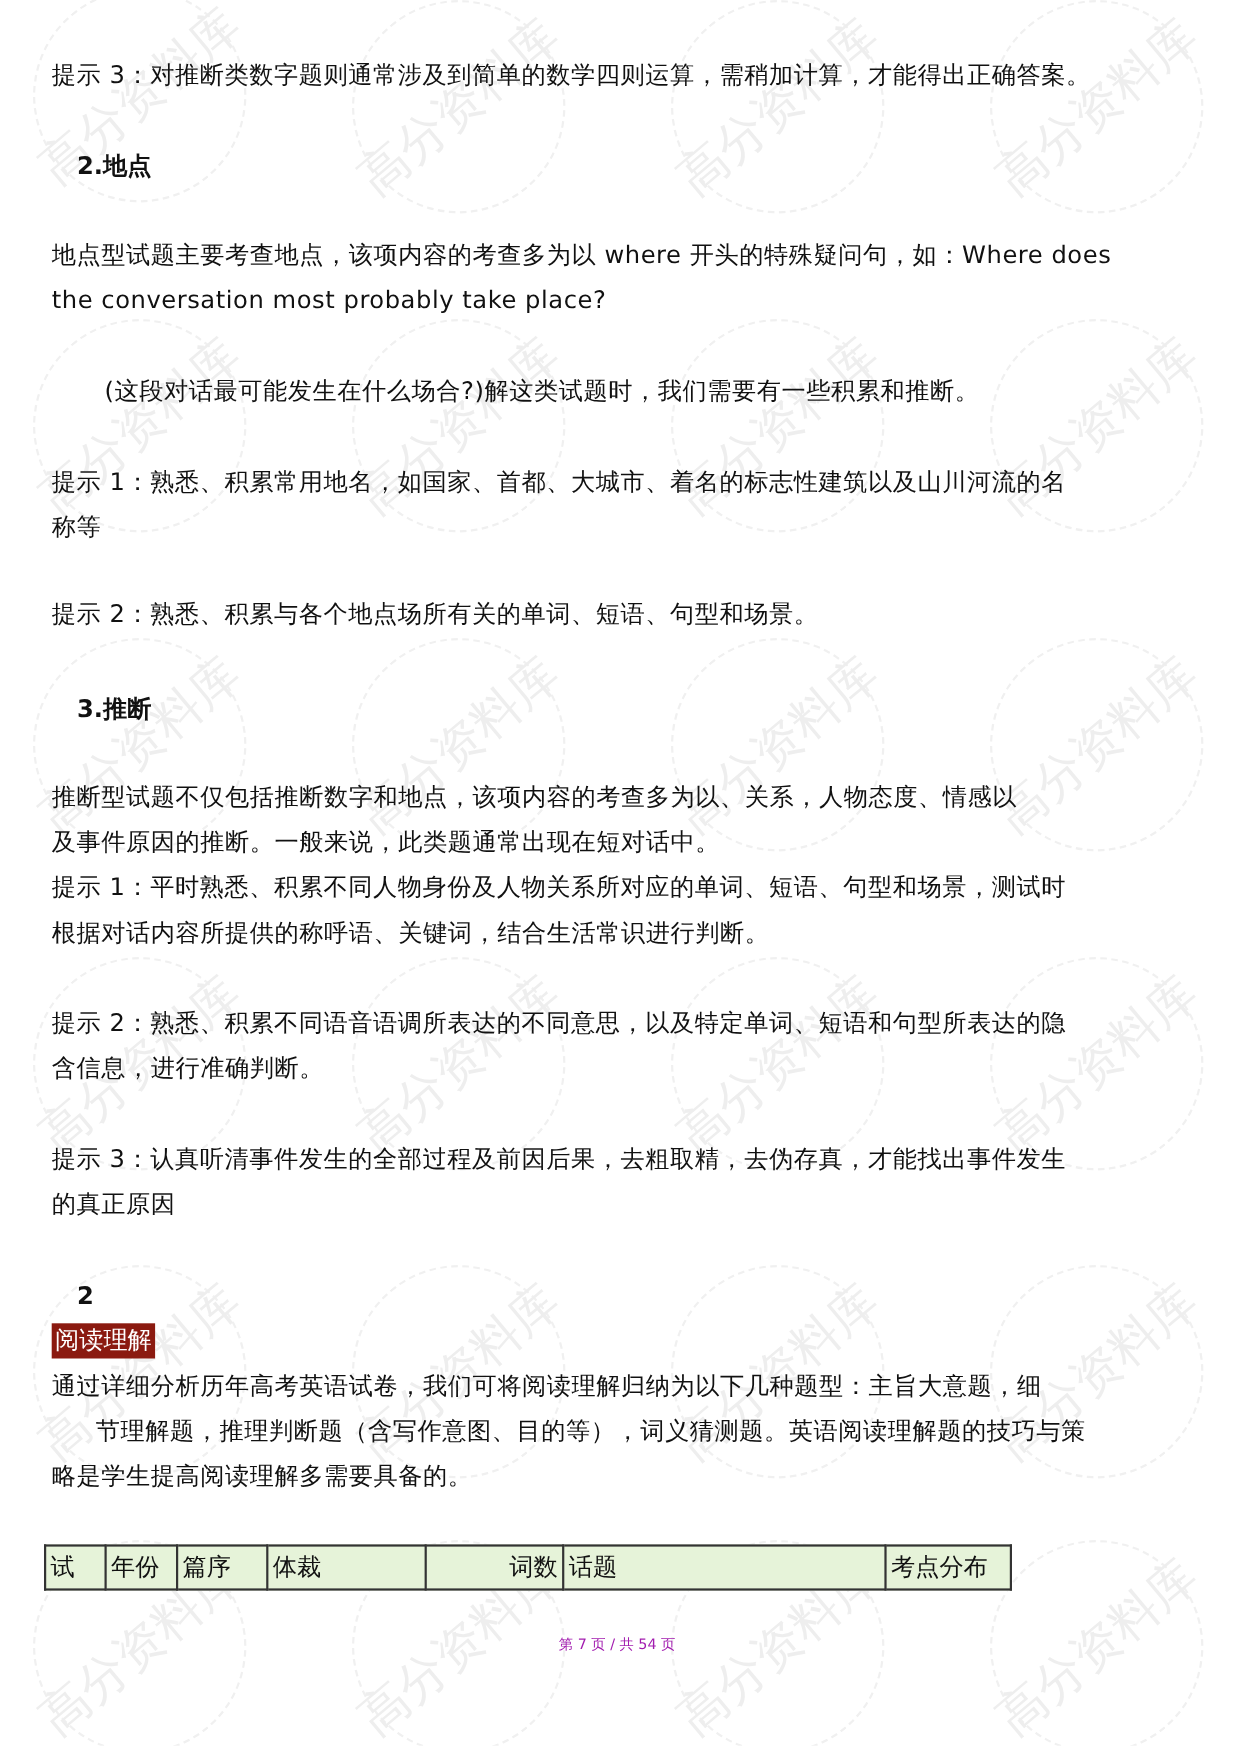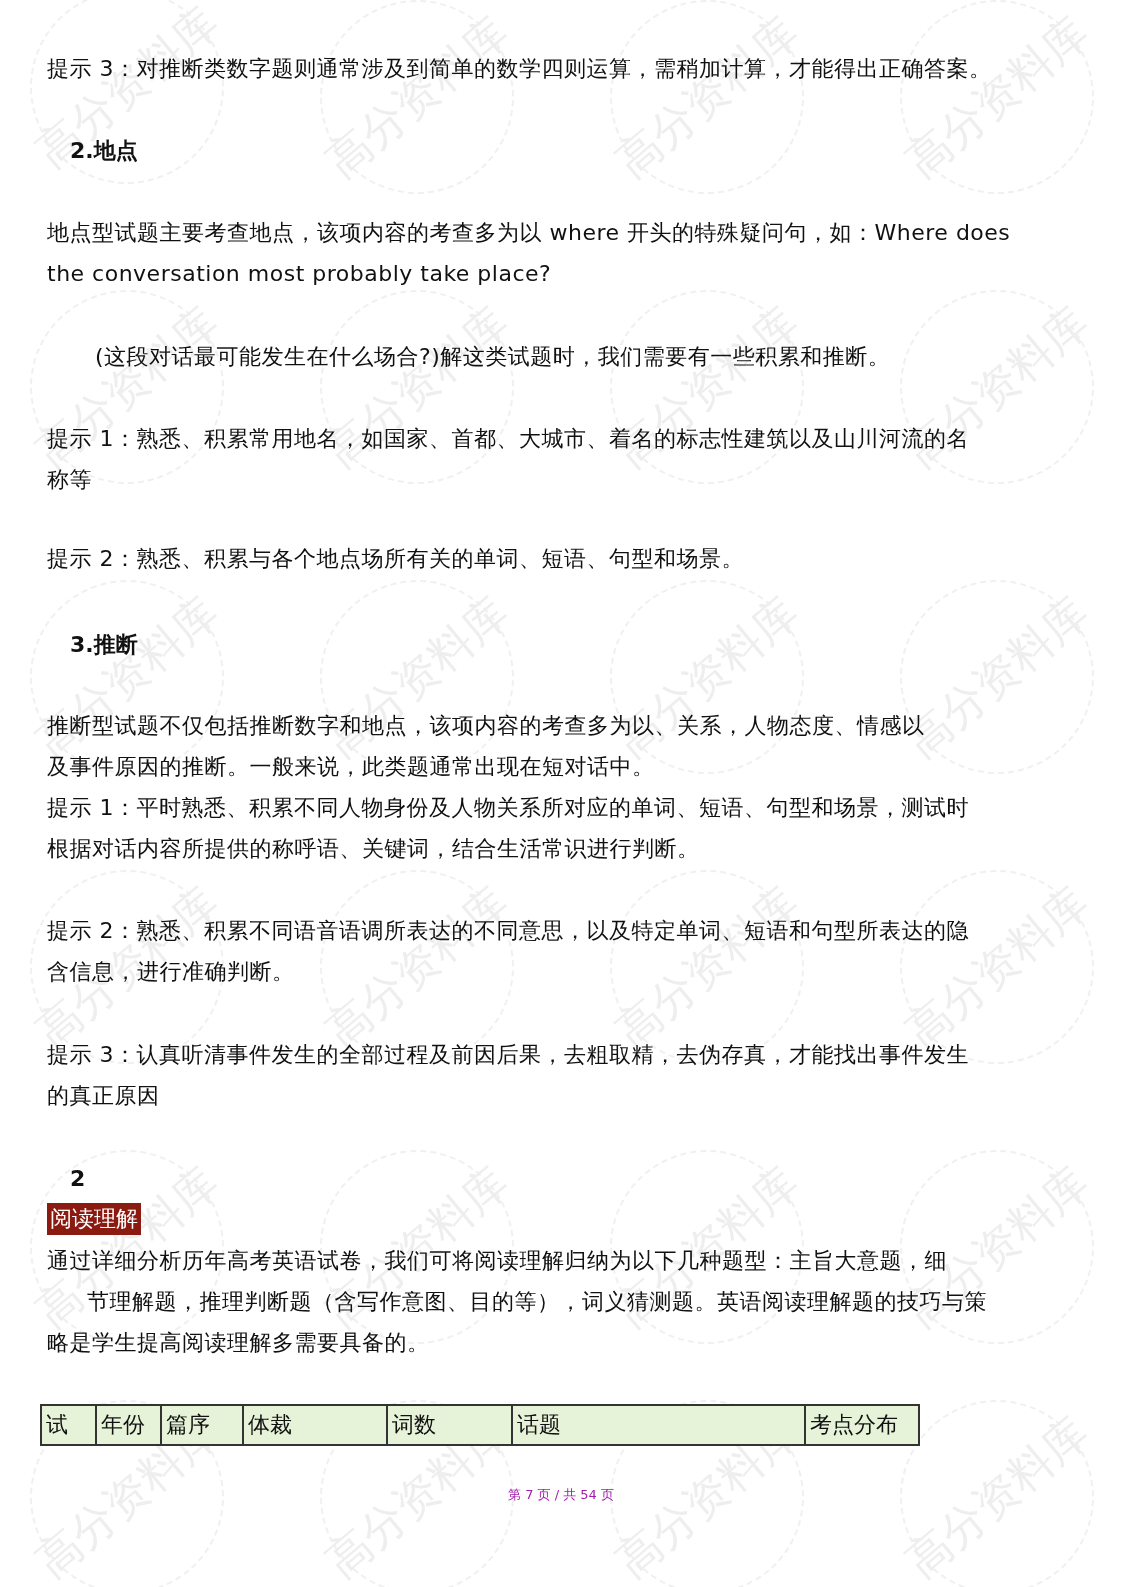--- a/index.html
+++ b/index.html
@@ -75,21 +75,21 @@
   <div class="p" style="top:1281px;margin-left:40px;">节理解题，推理判断题（含写作意图、目的等），词义猜测题。英语阅读理解题的技巧与策</div>
   <div class="p" style="top:1322px;">略是学生提高阅读理解多需要具备的。</div>
 
   <table class="t">
     <tbody>
         <tr>
       <td style="width:45px;">试</td>
       <td style="width:55px;">年份</td>
       <td style="width:72px;">篇序</td>
       <td style="width:134px;">体裁</td>
-      <td style="width:115px;">词数</td>
+      <td style="width:115px;text-align:right;">词数</td>
       <td style="width:283px;">话题</td>
       <td style="width:104px;">考点分布</td>
     </tr>
   </tbody>
     </table>
 </div>
 
 <div class="footer">第 7 页 / 共 54 页</div>
 
 </body></html>

